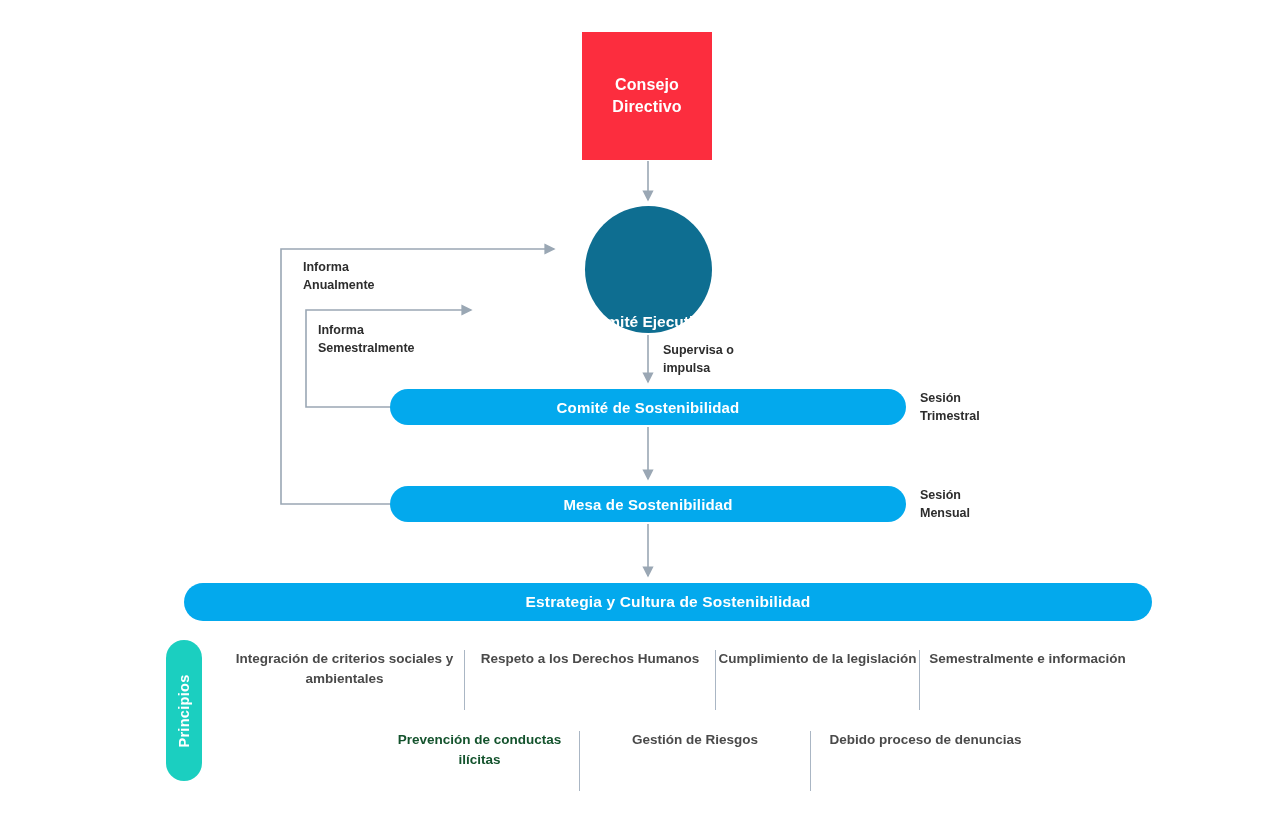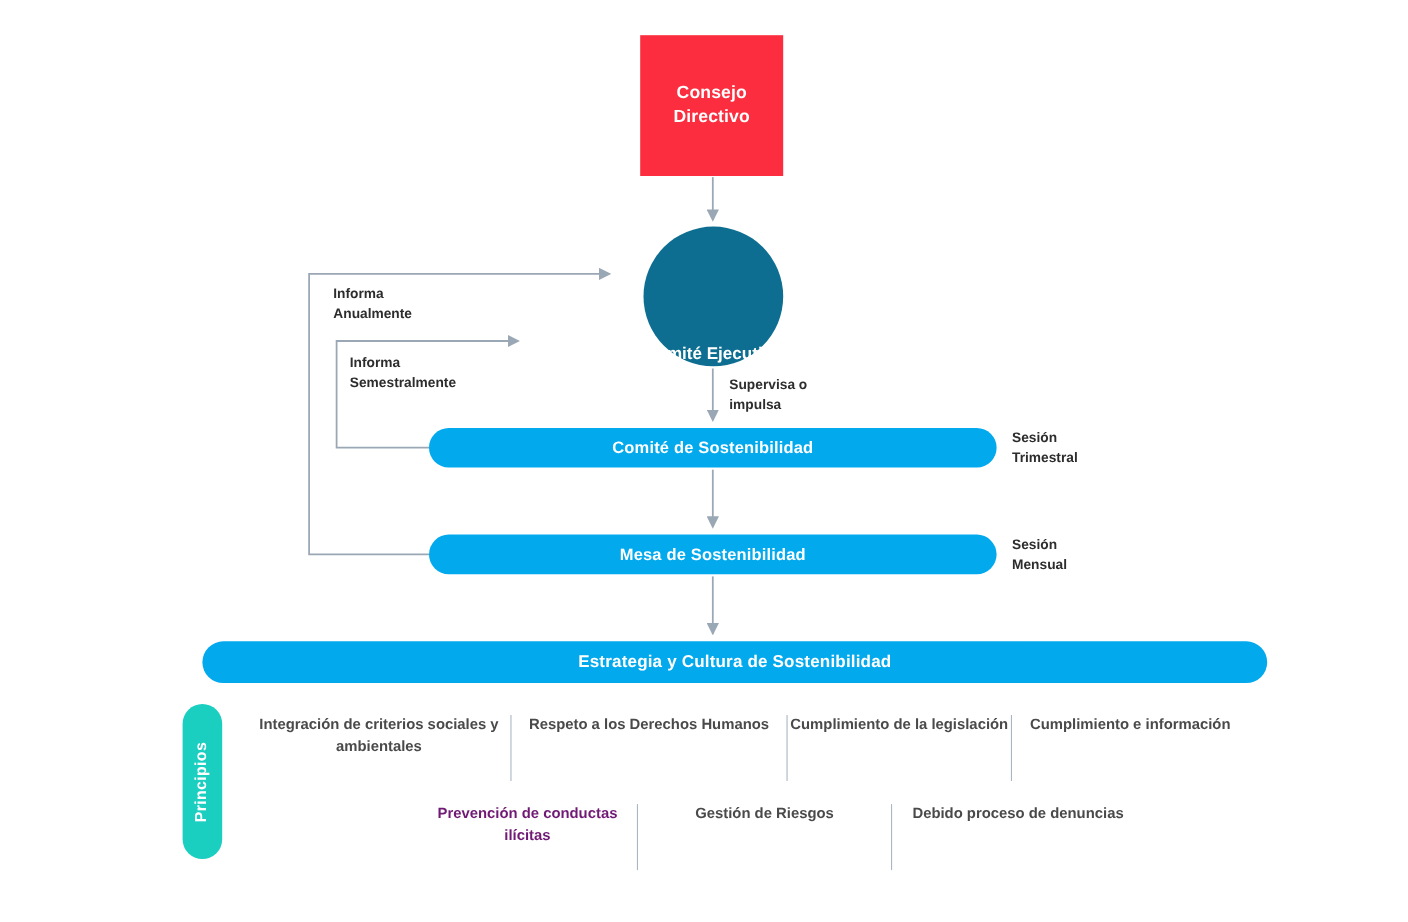--- a/index.html
+++ b/index.html
@@ -258,28 +258,28 @@
       <span class="p-text" style="color: rgb(74, 74, 74);">Respeto a los Derechos
 Humanos</span>
     </div>
     <div class="divider" style="background: rgb(170, 182, 196);"></div>
     <div class="principle-cell">
       <span class="p-text" style="color: rgb(74, 74, 74);">Cumplimiento de la
 legislación</span>
     </div>
     <div class="divider" style="background: rgb(170, 182, 196);"></div>
     <div class="principle-cell">
-      <span class="p-text" style="color: rgb(74, 74, 74);">Cumplimiento e
+      <span class="p-text" style="color: rgb(74, 74, 74);">Semestralmente e
 información</span>
     </div>
   </div>
 
   <div class="abs principles-row row-two">
     <div class="principle-cell">
-      <span class="p-text" style="color: #701a75;">Prevención de
+      <span class="p-text" style="color: #14532d;">Prevención de
 conductas ilícitas</span>
     </div>
     <div class="divider" style="background: rgb(170, 182, 196);"></div>
     <div class="principle-cell">
       <span class="p-text" style="color: rgb(74, 74, 74);">Gestión de Riesgos</span>
     </div>
     <div class="divider" style="background: rgb(170, 182, 196);"></div>
     <div class="principle-cell">
       <span class="p-text" style="color: rgb(74, 74, 74);">Debido proceso de
 denuncias</span>

